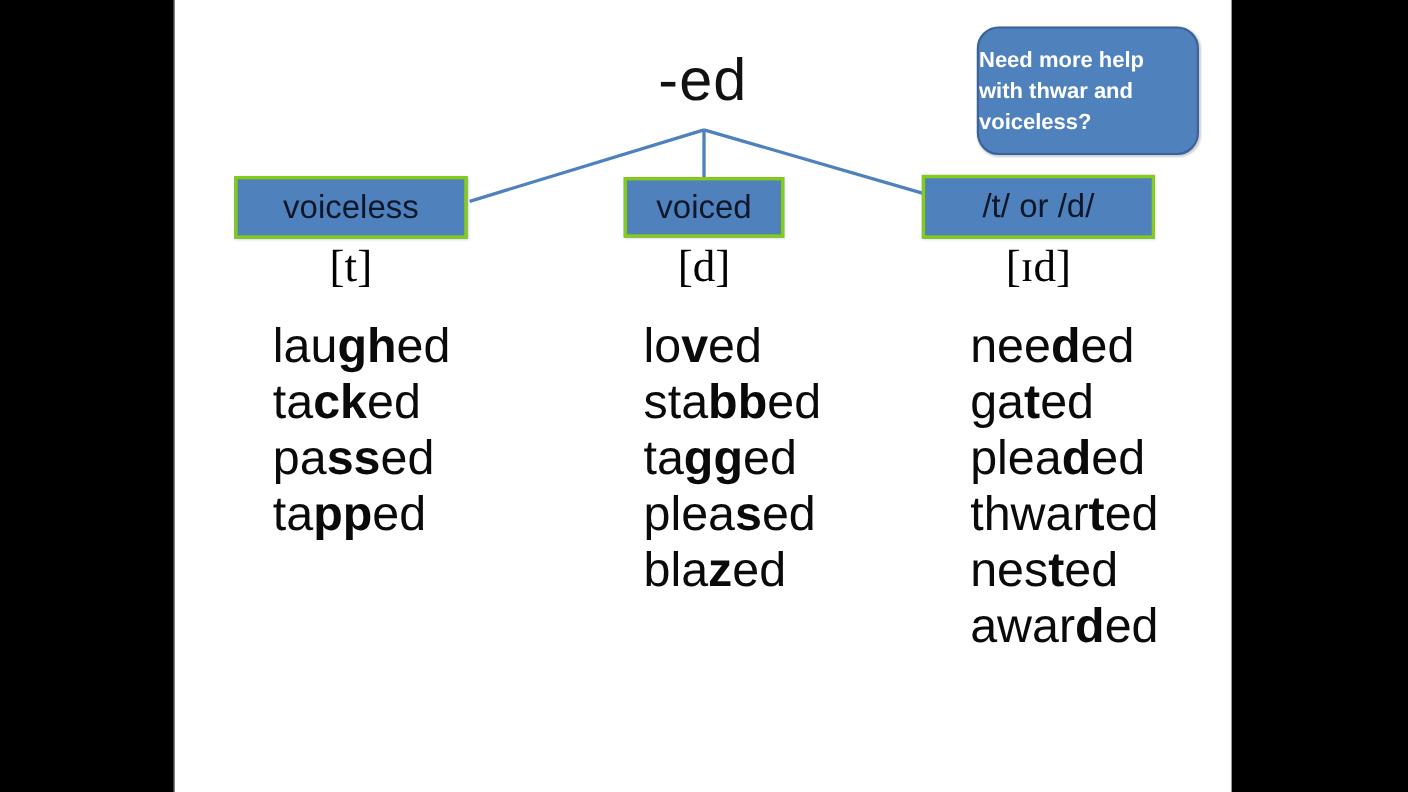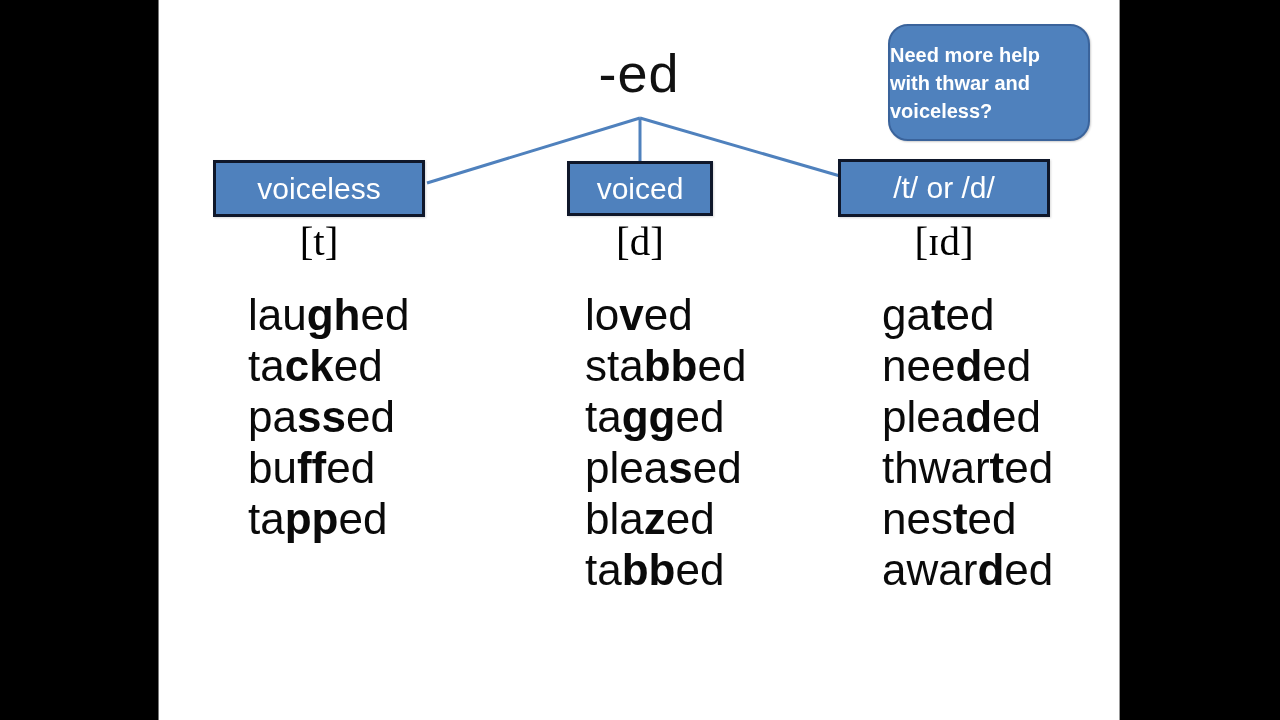--- a/index.html
+++ b/index.html
@@ -19,23 +19,23 @@
   .title {
     position:absolute; left:0; top:42px; width:100%;
     text-align:center;
     font-size:54px; color:#111;
     letter-spacing:1px;
   }
   svg.connectors { position:absolute; left:0; top:0; pointer-events:none; }
   .node {
     position:absolute;
     background:#4F81BD;
-    border:3px solid #0f172a;
+    border:3px solid #84cc16;
     box-sizing:border-box;
-    color:#ffffff;
+    color:#0f172a;
     display:flex; align-items:center; justify-content:center;
     font-size:30px;
     box-shadow:1px 1px 2px rgba(0,0,0,0.15);
   }
   .node-voiceless { left:54px;  top:160px; width:212px; height:57px; }
   .node-voiced    { left:408px; top:161px; width:146px; height:55px; }
   .node-td        { left:679px; top:159px; width:212px; height:58px; }
   .phonetic {
     position:absolute; top:217px;
     text-align:center;
@@ -92,36 +92,34 @@
     </div>
 
     <div class="phonetic ph-1">[t]</div>
     <div class="phonetic ph-2">[d]</div>
     <div class="phonetic ph-3">[ɪd]</div>
 
     <div class="word-col col-1">
       <div class="word"><span>lau</span><b>gh</b><span>ed</span></div>
       <div class="word"><span>ta</span><b>ck</b><span>ed</span></div>
       <div class="word"><span>pa</span><b>ss</b><span>ed</span></div>
-      <div class="word"><span>bu</span><b>ff</b><span>ed</span></div>
       <div class="word"><span>ta</span><b>pp</b><span>ed</span></div>
     </div>
 
     <div class="word-col col-2">
       <div class="word"><span>lo</span><b>v</b><span>ed</span></div>
       <div class="word"><span>sta</span><b>bb</b><span>ed</span></div>
       <div class="word"><span>ta</span><b>gg</b><span>ed</span></div>
       <div class="word"><span>plea</span><b>s</b><span>ed</span></div>
       <div class="word"><span>bla</span><b>z</b><span>ed</span></div>
-      <div class="word"><span>ta</span><b>bb</b><span>ed</span></div>
     </div>
 
     <div class="word-col col-3">
+      <div class="word"><span>nee</span><b>d</b><span>ed</span></div>
       <div class="word"><span>ga</span><b>t</b><span>ed</span></div>
-      <div class="word"><span>nee</span><b>d</b><span>ed</span></div>
       <div class="word"><span>plea</span><b>d</b><span>ed</span></div>
       <div class="word"><span>thwar</span><b>t</b><span>ed</span></div>
       <div class="word"><span>nes</span><b>t</b><span>ed</span></div>
       <div class="word"><span>awar</span><b>d</b><span>ed</span></div>
     </div>
 
     <div class="callout">
       <div>Need more help</div>
       <div>with thwar and</div>
       <div>voiceless?</div>

